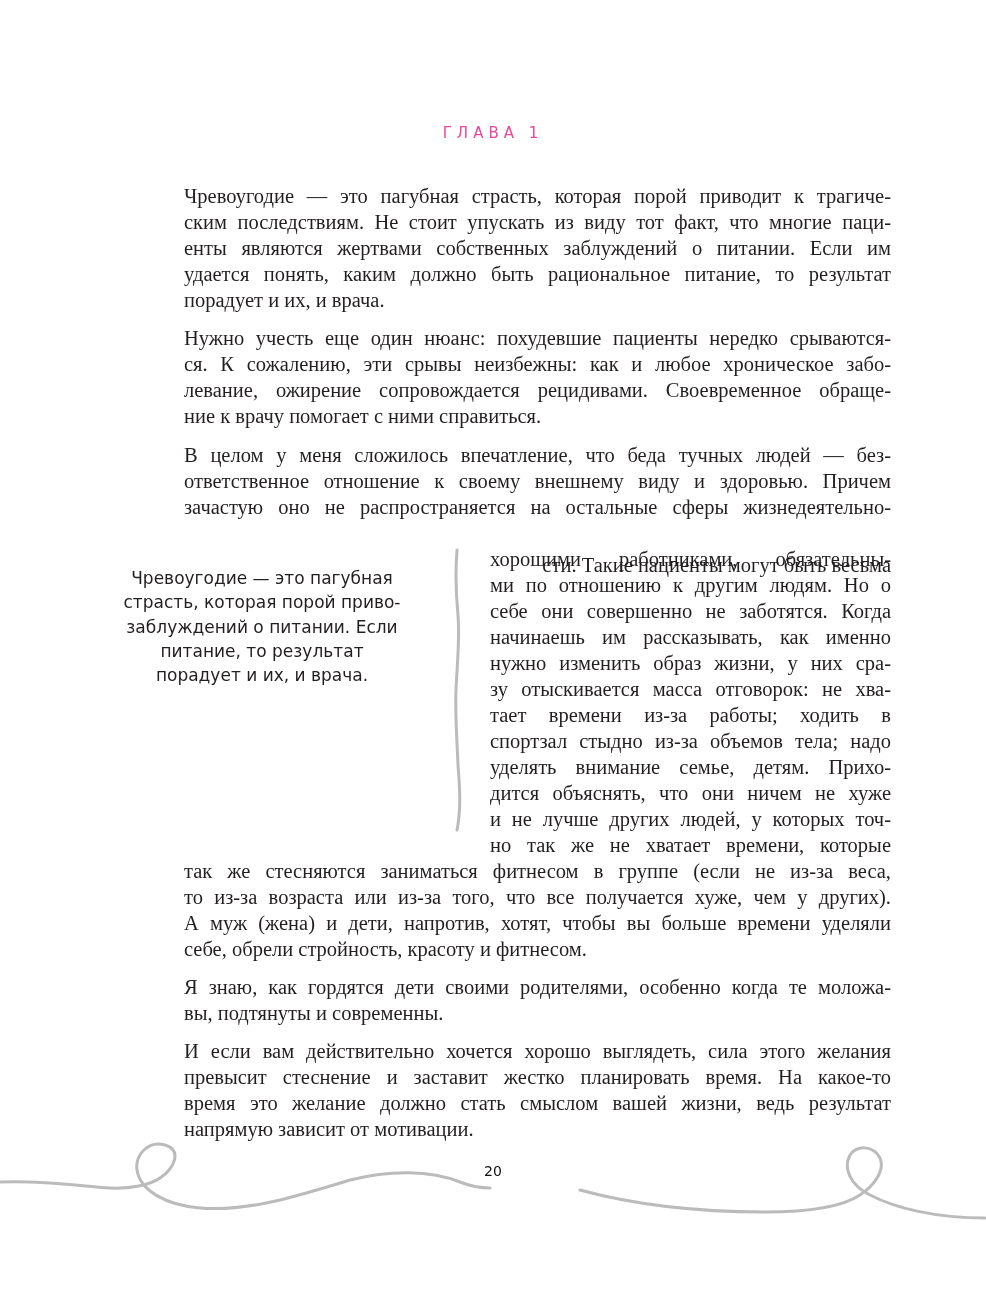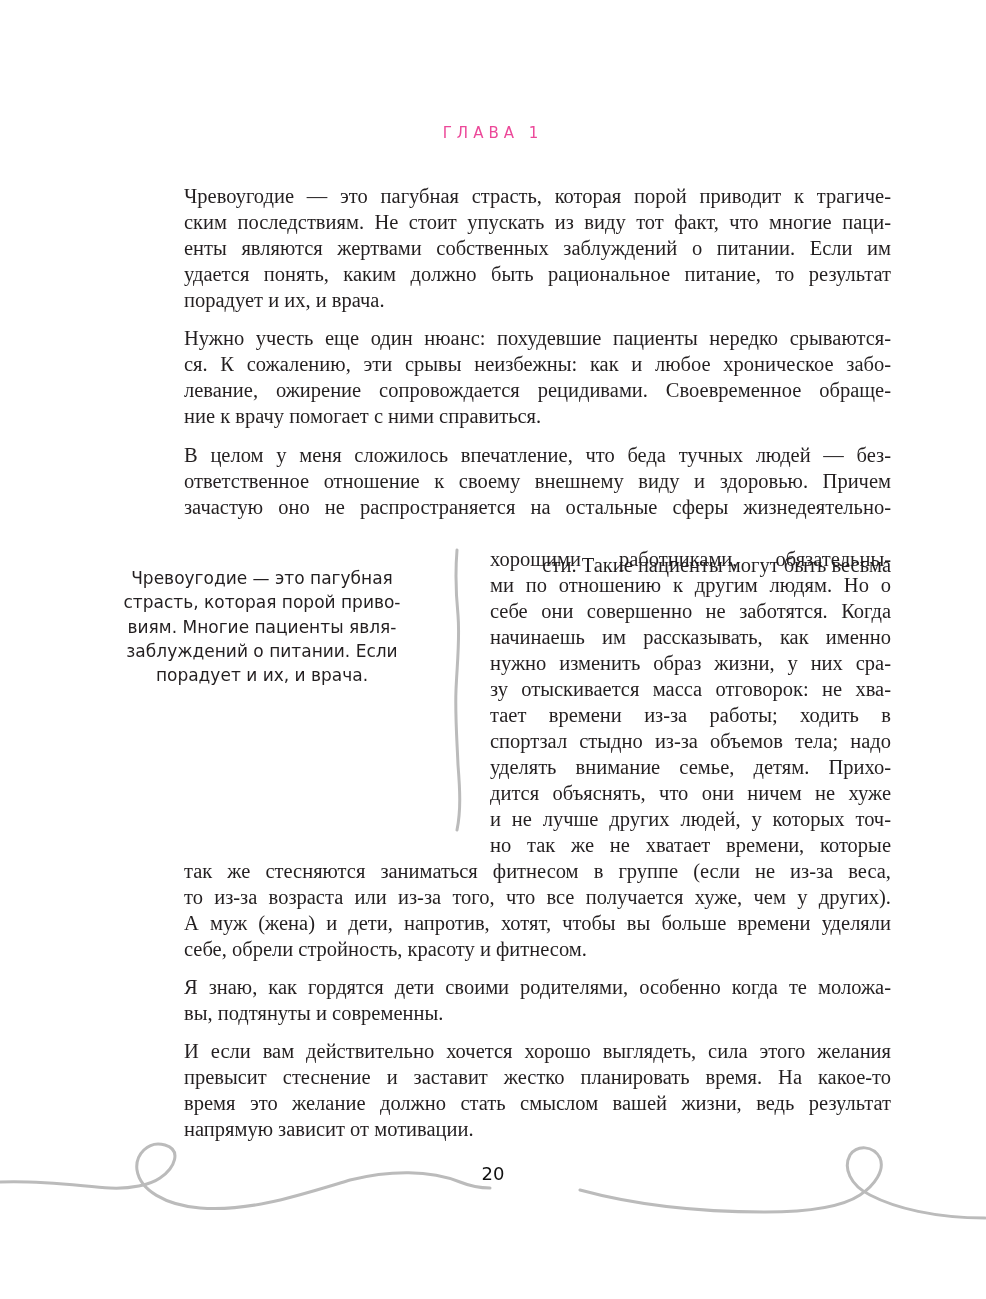--- a/index.html
+++ b/index.html
@@ -73,21 +73,21 @@
       left: 445px;
       top: 545px;
     }
     .page-number {
       position: absolute;
       top: 1163px;
       left: 0;
       width: 986px;
       text-align: center;
       font-family: "DejaVu Sans", sans-serif;
-      font-size: 18px;
+      font-size: 14px;
       color: #111111;
     }
     .ornament {
       position: absolute;
     }
   </style>
 </head>
 <body>
 
 <div class="chapter-header">ГЛАВА 1</div>
@@ -143,22 +143,22 @@
     <div class="line" style="top:1038px">И если вам действительно хочется хорошо выглядеть, сила этого желания</div>
     <div class="line" style="top:1064px">превысит стеснение и заставит жестко планировать время. На какое-то</div>
     <div class="line" style="top:1090px">время это желание должно стать смыслом вашей жизни, ведь результат</div>
     <div class="line last" style="top:1116px">напрямую зависит от мотивации.</div>
   </div>
 </div>
 
 <div class="pull-quote">
   <span class="pq-line">Чревоугодие — это пагубная</span>
   <span class="pq-line">страсть, которая порой приво-</span>
-  <span class="pq-line">виям. Многие пациенты явля-</span>
   <span class="pq-line">заблуждений о питании. Если</span>
+  <span class="pq-line">питание, то результат</span>
   <span class="pq-line">порадует и их, и врача.</span>
 </div>
 
 <svg class="divider-svg" width="30" height="290" viewBox="0 0 30 290">
   <path d="M12 5 C10 30, 11 50, 13 70 C15 95, 12 120, 11 145 C10 170, 12 195, 13 220 C15 245, 16 265, 12 285" fill="none" stroke="#bbbbbb" stroke-width="3" stroke-linecap="round"></path>
 </svg>
 
 <svg class="ornament" style="left:0; top:1140px;" width="495" height="90" viewBox="0 0 495 90">
   <path d="M0 42 C40 40, 80 46, 110 48 C130 49, 150 45, 160 38 C175 28, 182 10, 165 5 C148 0, 135 15, 137 30 C140 50, 165 65, 200 68 C250 72, 300 55, 350 40 C390 30, 430 30, 460 42 C470 46, 480 48, 490 48" fill="none" stroke="#bbbbbb" stroke-width="3" stroke-linecap="round"></path>
 </svg>

